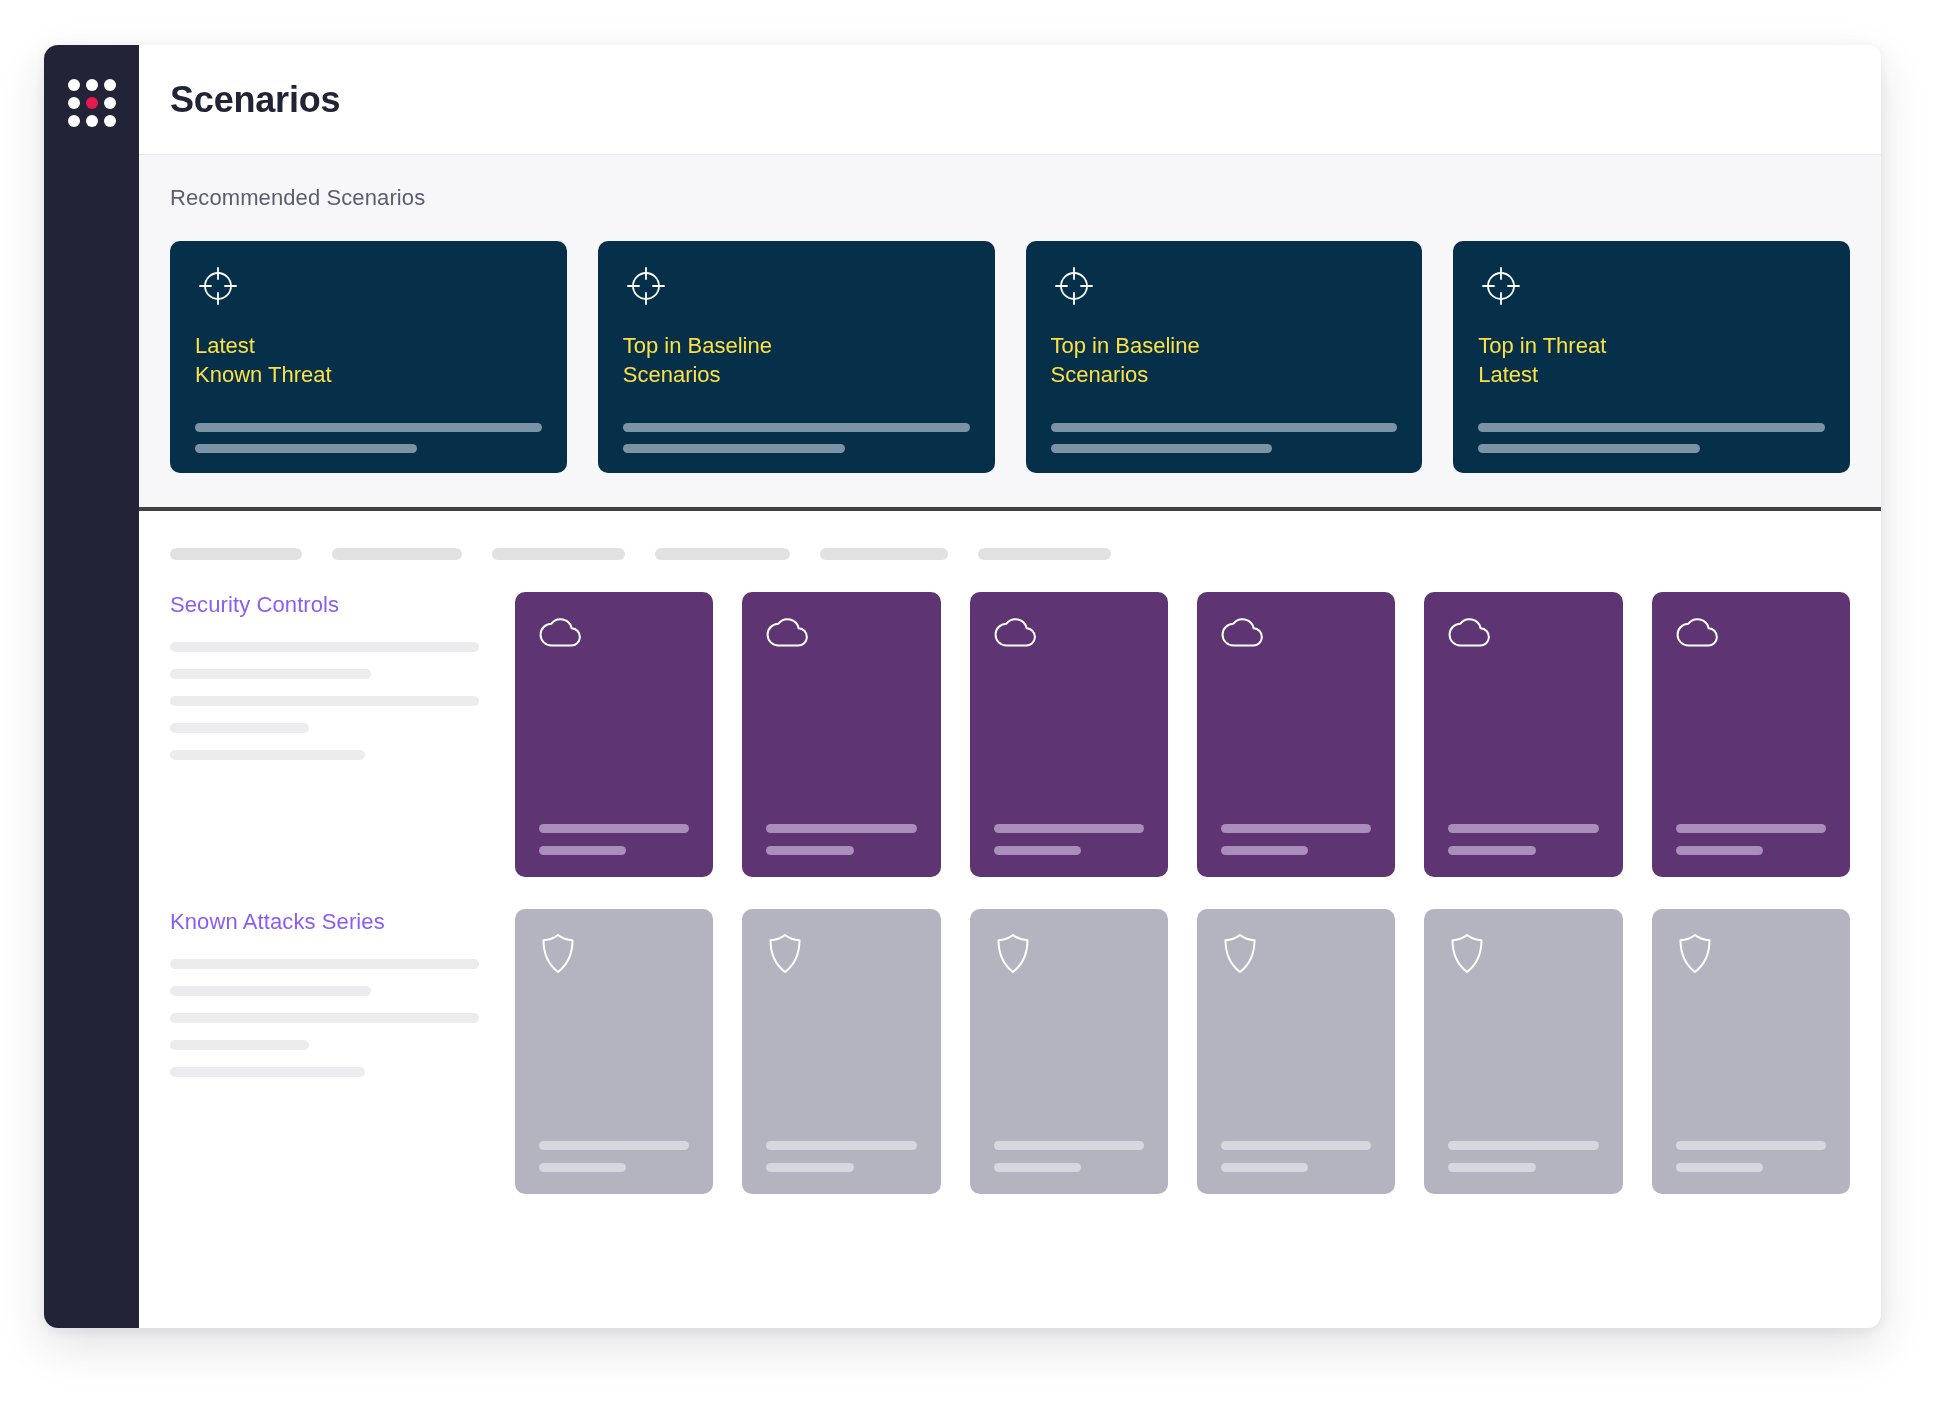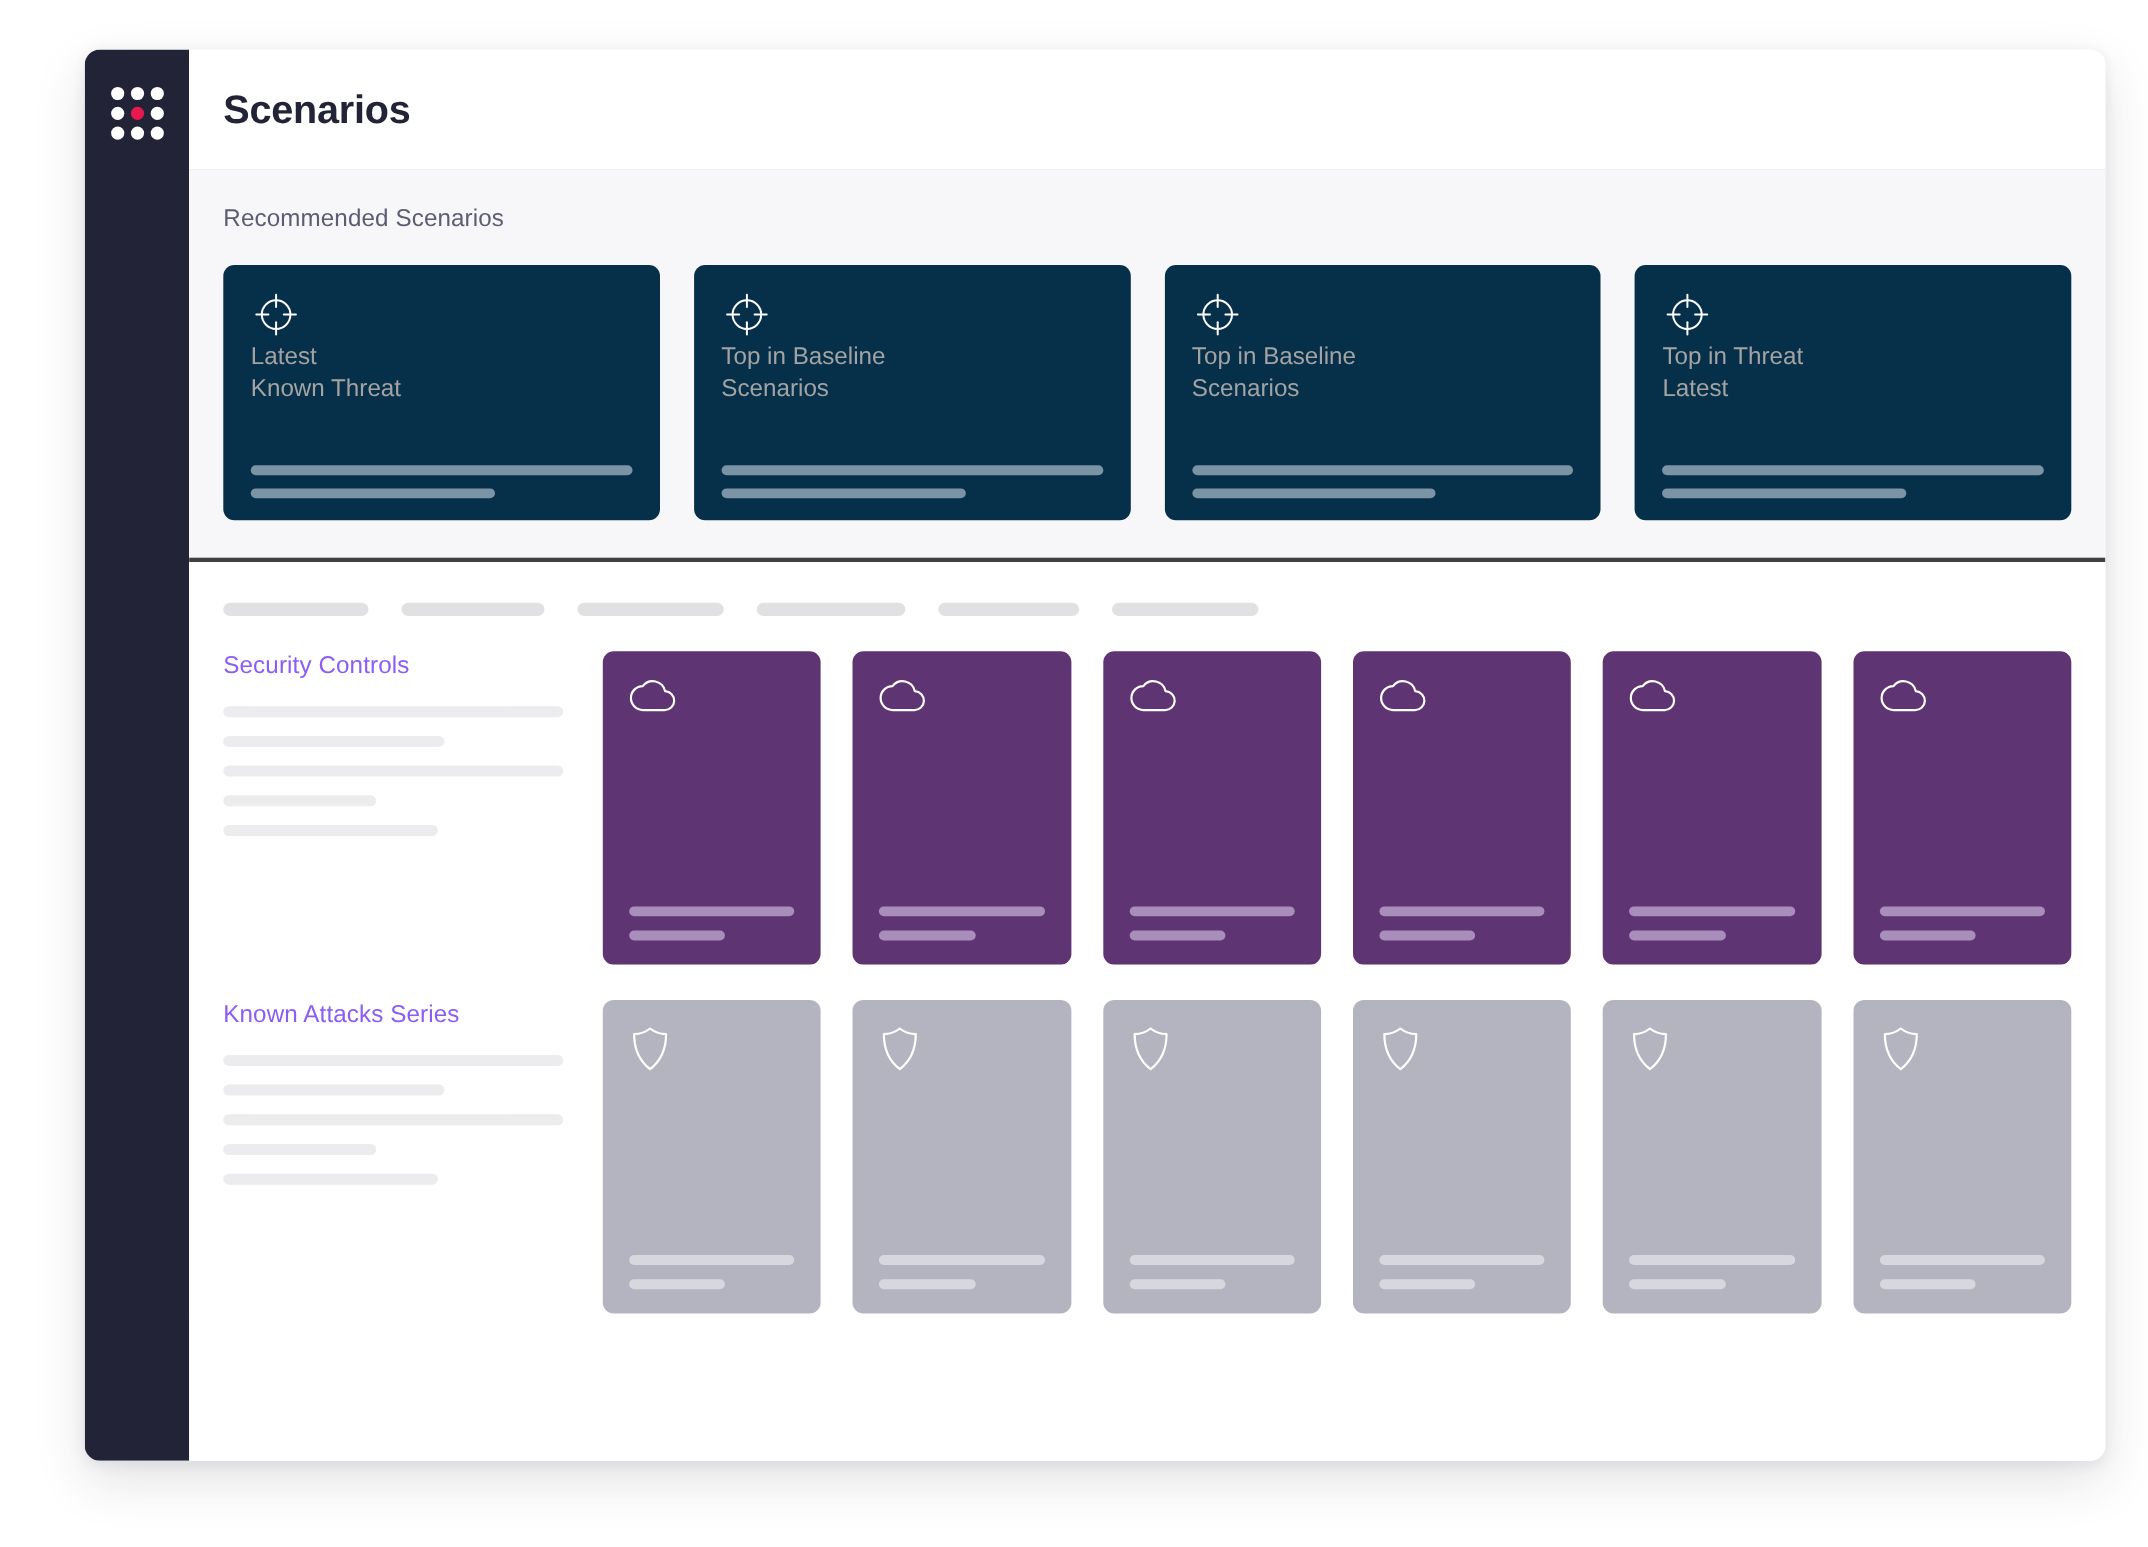--- a/index.html
+++ b/index.html
@@ -8,21 +8,21 @@
     width: 1953px;
     height: 1406px;
     background: #ffffff;
     font-family: "Liberation Sans", "DejaVu Sans", sans-serif;
     overflow: hidden;
   }
 
   
   .app-window {
     position: absolute;
-    left: 77px;
+    left: 44px;
     top: 45px;
     width: 1837px;
     height: 1283px;
     background: #ffffff;
     border-radius: 14px;
     box-shadow: 0 18px 46px rgba(35, 35, 57, 0.13),
                 0 3px 12px rgba(35, 35, 57, 0.07);
     display: flex;
     overflow: hidden;
     justify-content: flex-end;
@@ -104,21 +104,22 @@
     height: 232px;
     background: #063049;
     border-radius: 10px;
     padding: 22px 25px 20px 25px;
     display: flex;
     flex-direction: column;
   }
   .rec-card-title {
     font-size: 22px;
     line-height: 1.33;
-    color: #a3a3a3;
+    color: #fde047;
+    margin-top: 22px;
     white-space: pre-line;
   }
   .rec-card-skel {
     margin-top: auto;
     display: flex;
     flex-direction: column;
     gap: 12px;
   }
   .skel-bar { border-radius: 5px; height: 9px; }
   .rec-card-skel .skel-bar { background: #7b94a5; }

